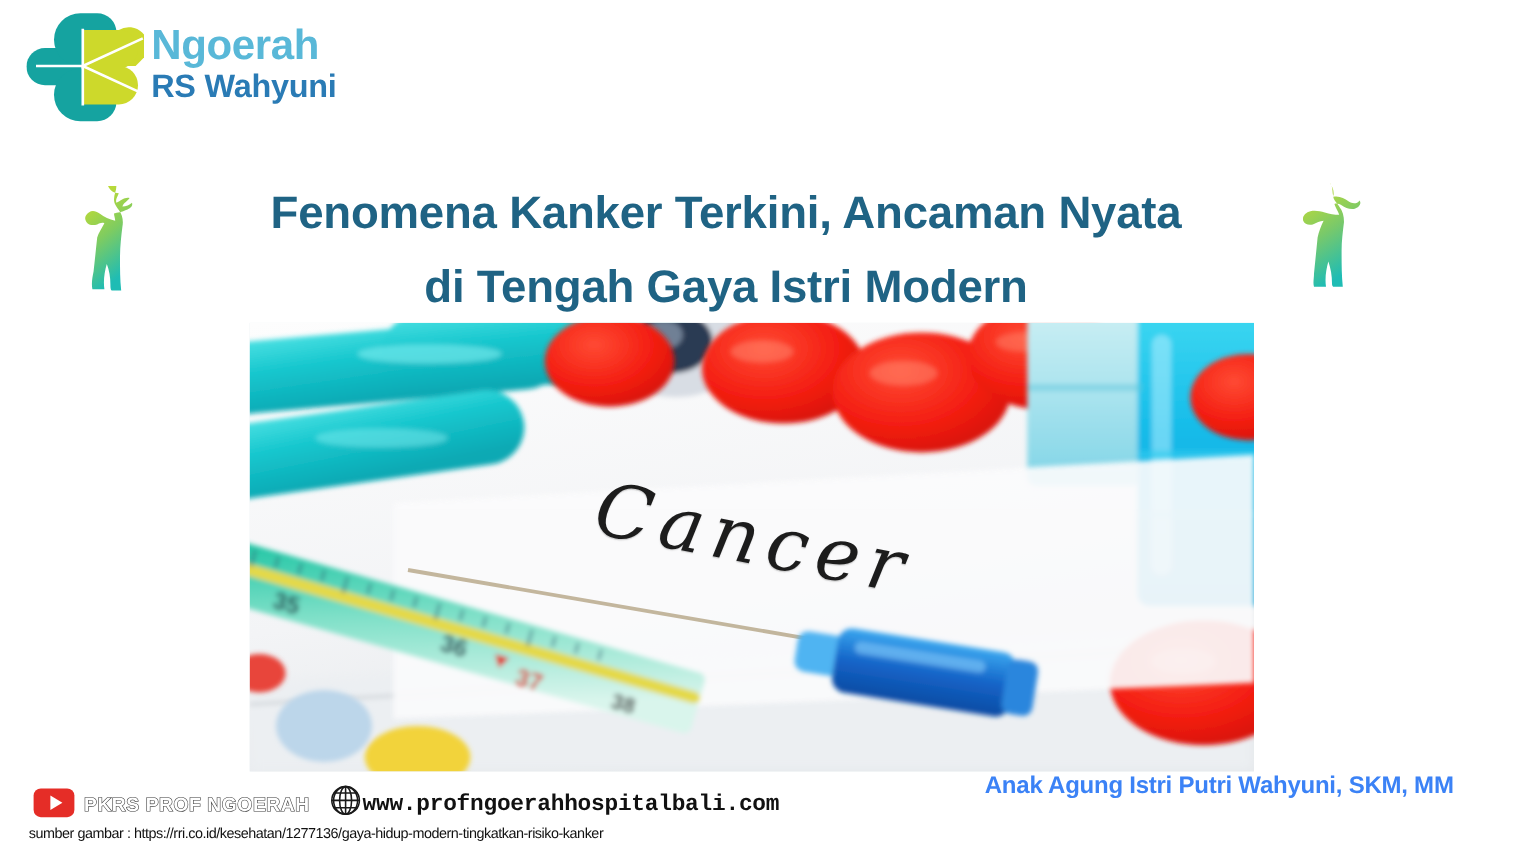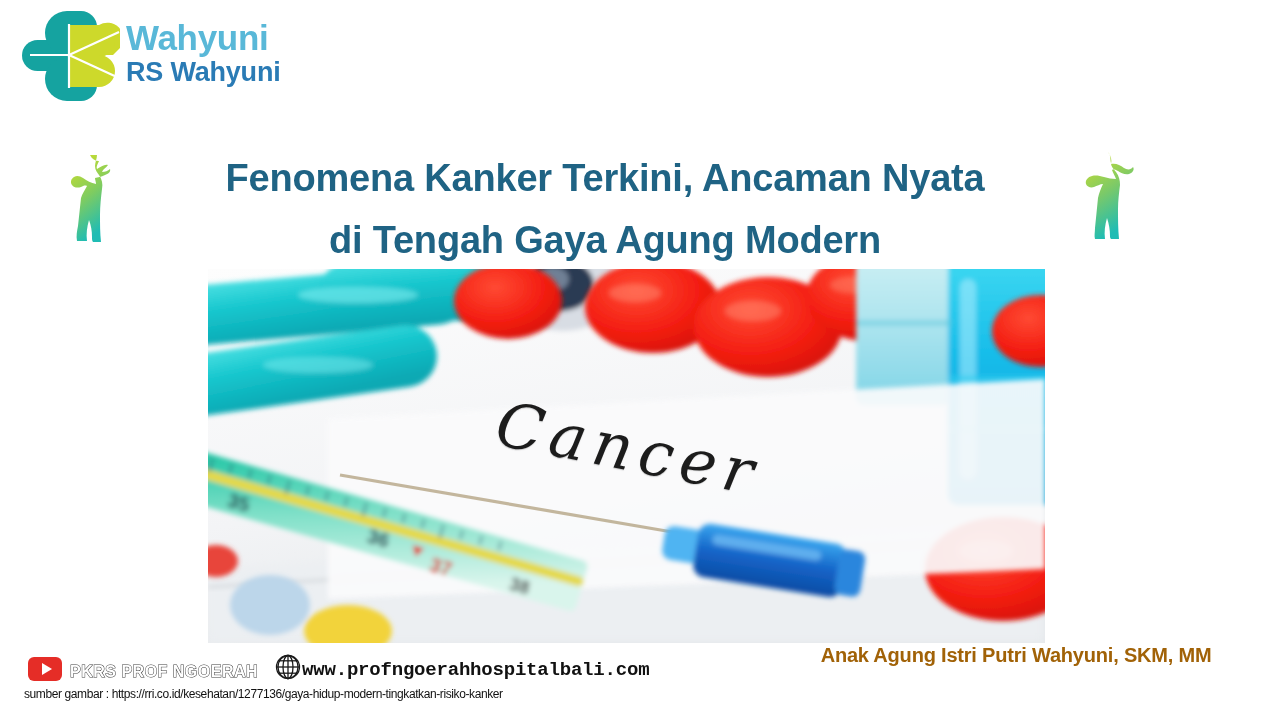--- a/index.html
+++ b/index.html
@@ -109,21 +109,21 @@
 
   
   #author-name {
     position: absolute;
     left: 770px;
     top: 644px;
     width: 492px;
     text-align: center;
     font-size: 20px;
     font-weight: bold;
-    color: #a16207;
+    color: #3b82f6;
     letter-spacing: -0.2px;
     white-space: nowrap;
   }
   #footer-row {
     position: absolute;
     left: 28px;
     top: 653px;
     height: 28px;
     display: flex;
     align-items: flex-end;
@@ -195,21 +195,21 @@
     <path d="M47 45 h30 a16 16 0 0 1 0 32 h-30 z" fill="#cdd92b" transform="translate(0,-30)"></path>
     <path d="M47 45 h30 a16 16 0 0 1 0 32 h-30 z" fill="#cdd92b"></path>
 
     <path d="M47 45 L97 22" stroke="#ffffff" stroke-width="2.2" fill="none"></path>
     <path d="M47 45 L97 68" stroke="#ffffff" stroke-width="2.2" fill="none"></path>
     <path d="M47 45 L47 14" stroke="#ffffff" stroke-width="2.2" fill="none"></path>
     <path d="M47 45 L47 78" stroke="#ffffff" stroke-width="2.2" fill="none"></path>
     <path d="M47 45 L8 45" stroke="#ffffff" stroke-width="2.2" fill="none"></path>
   </svg>
   <div id="logo-wordmark">
-    <span id="kemenkes-word">Wahyuni</span>
+    <span id="kemenkes-word">Ngoerah</span>
     <span id="ngoerah-word">RS Wahyuni</span>
   </div>
 </div>
 
 <svg class="dancer" id="dancer-left" viewBox="0 0 60 92">
   <defs>
     <linearGradient id="dgradL" x1="0" y1="0" x2="0.35" y2="1">
       <stop offset="0%" stop-color="#d6e026"></stop>
       <stop offset="55%" stop-color="#7fcc60"></stop>
       <stop offset="100%" stop-color="#1fbcb4"></stop>
@@ -225,21 +225,21 @@
       <stop offset="55%" stop-color="#79c96a"></stop>
       <stop offset="100%" stop-color="#1fbcb4"></stop>
     </linearGradient>
   </defs>
   <path fill="url(#dgradR)" d="M30 2 c3 4 4 8 3 12 c5 -1 9 1 13 4 c3 2 7 2 9 -1 c2 3 -1 6 -4 7 c-4 1 -8 -1 -11 -3 c-2 -1 -4 -2 -6 -1 c1 3 3 6 4 9 c-4 0 -8 -1 -12 -2 c-4 -1 -8 -2 -12 -1 c-4 1 -7 4 -6 8 c1 3 5 4 8 3 c3 -1 6 -3 9 -3 c-2 4 -4 9 -5 14 c-1 10 -2 20 -3 30 c0 4 -1 8 0 11 h10 c-1 -7 0 -14 2 -21 c2 6 3 12 3 18 c0 1 0 2 1 3 h8 c-1 -10 -1 -20 -1 -30 c0 -8 1 -16 2 -24 c0 -5 -1 -9 -4 -13 c-2 -3 -5 -5 -5 -9 c-1 -4 0 -8 -3 -11 z"></path>
 </svg>
 
 <div id="title-area">
   <div id="title-text">
     <span>Fenomena Kanker Terkini,  Ancaman Nyata</span><br>
-    <span>di Tengah Gaya Agung Modern</span>
+    <span>di Tengah Gaya Istri Modern</span>
   </div>
 </div>
 
 <div id="photo">
   <svg id="photo-canvas" viewBox="0 0 837 374" preserveAspectRatio="none">
     <defs>
       <linearGradient id="paperG" x1="0" y1="0" x2="0.4" y2="1">
         <stop offset="0%" stop-color="#fdfdfd"></stop>
         <stop offset="60%" stop-color="#f3f4f6"></stop>
         <stop offset="100%" stop-color="#e4e7ea"></stop>

